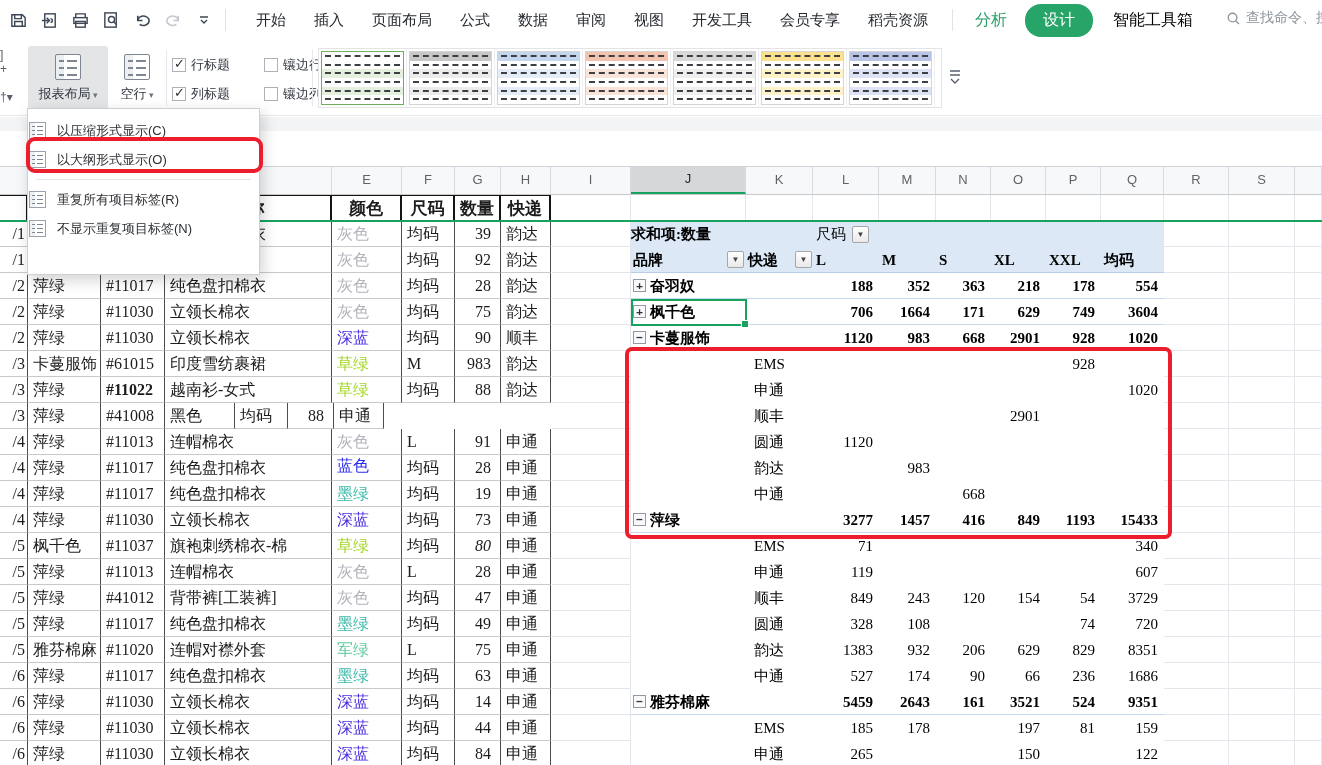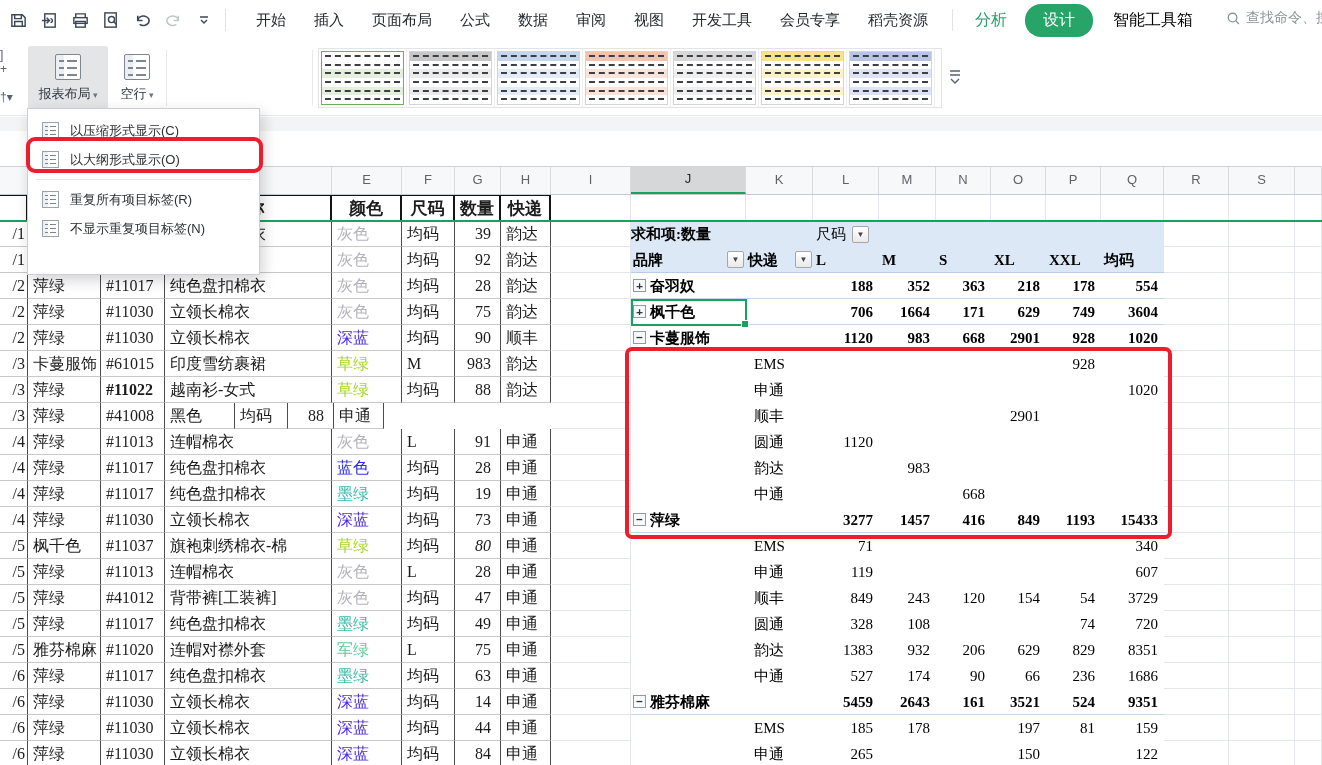--- a/index.html
+++ b/index.html
@@ -106,21 +106,21 @@
 
   .green-line { position:absolute; left:0; top:220px; width:1322px; height:2px; background:#17a35f; z-index:6; }
   .sel-cell { position:absolute; left:631px; top:299px; width:116px; height:27px; border:2px solid #17a35f;
     z-index:7; }
   .sel-cell::after { content:""; position:absolute; right:-4px; bottom:-4px; width:6px; height:6px;
     background:#17a35f; border:1px solid #fff; }
 
   
   .popup { position:absolute; left:27px; top:108px; width:233px; height:167px; background:#fff;
     border:1px solid #ccd0d6; box-shadow:3px 5px 14px rgba(0,0,0,.18); z-index:50; padding-top:7px; }
-  .mitem { display:flex; align-items:center; height:29px; padding-left:14px; gap:11px; font-size:13px; color:#2c2f33; }
+  .mitem { display:flex; align-items:center; height:29px; padding-left:1px; gap:11px; font-size:13px; color:#2c2f33; }
   .micon { width:17px; height:17px; border:1px solid #9aa2ac; position:relative; flex:none;
     background:linear-gradient(to right,#eef1f4 0 5px,#fff 5px); }
   .micon::after { content:""; position:absolute; left:7px; right:2px; top:3px; height:1px; background:#7c8591;
     box-shadow:0 4px 0 #7c8591, 0 8px 0 #7c8591; }
   .micon::before { content:""; position:absolute; left:2px; top:3px; width:3px; height:1px; background:#7c8591;
     box-shadow:0 4px 0 #7c8591, 0 8px 0 #7c8591; }
   .msep { height:1px; background:#e4e6ea; margin:5px 8px; }
 
   
   .red1 { position:absolute; left:26px; top:137px; width:237px; height:36px; border:4px solid #ec1e2e;
@@ -211,20 +211,38 @@
     <div class="frag">]<br>+<br><br>†▾</div>
     <div class="rbtn rb-layout pressed">
       <span class="ric"></span>
       <span class="lbl"><span>报表布局</span><span class="caret"> ▾</span></span>
     </div>
     <div class="rbtn rb-blank">
       <span class="ric"></span>
       <span class="lbl"><span>空行</span><span class="caret"> ▾</span></span>
     </div>
     <div class="vline" style="left:166px"></div>
+    <div class="checks">
+        <div class="chk">
+          <div class="cb on"></div>
+          <div>行标题</div>
+        </div>
+        <div class="chk">
+          <div class="cb"></div>
+          <div>镶边行</div>
+        </div>
+        <div class="chk">
+          <div class="cb on"></div>
+          <div>列标题</div>
+        </div>
+        <div class="chk">
+          <div class="cb"></div>
+          <div>镶边列</div>
+        </div>
+      </div>
     <div class="vline" style="left:312px"></div>
     <div class="gallery">
         <div class="thumb sel">
           <div class="inner">
             <div class="trow" style="background: rgb(255, 255, 255);">
               <div class="dash"></div>
             </div>
             <div class="trow" style="background: rgb(255, 255, 255);">
               <div class="dash"></div>
             </div>
@@ -529,21 +547,21 @@
           <div class="lc c-gray" style="width: 70px;">灰色</div>
           <div class="lc" style="width: 53px;">L</div>
           <div class="lc qty" style="width: 46px;">91</div>
           <div class="lc" style="width: 50px;">申通</div>
         </div>
         <div class="lrow">
           <div class="lc dt" style="width: 28px;">/4</div>
           <div class="lc" style="width: 73px;">萍绿</div>
           <div class="lc" style="width: 64px;">#11017</div>
           <div class="lc" style="width: 167px;">纯色盘扣棉衣</div>
-          <div class="lc c-blue" style="width: 70px;">蓝色</div>
+          <div class="lc c-blue" style="width: 70px; font-family: Liberation Mono, monospace;">蓝色</div>
           <div class="lc" style="width: 53px;">均码</div>
           <div class="lc qty" style="width: 46px;">28</div>
           <div class="lc" style="width: 50px;">申通</div>
         </div>
         <div class="lrow">
           <div class="lc dt" style="width: 28px;">/4</div>
           <div class="lc" style="width: 73px;">萍绿</div>
           <div class="lc" style="width: 64px;">#11017</div>
           <div class="lc" style="width: 167px;">纯色盘扣棉衣</div>
           <div class="lc c-teal" style="width: 70px;">墨绿</div>

